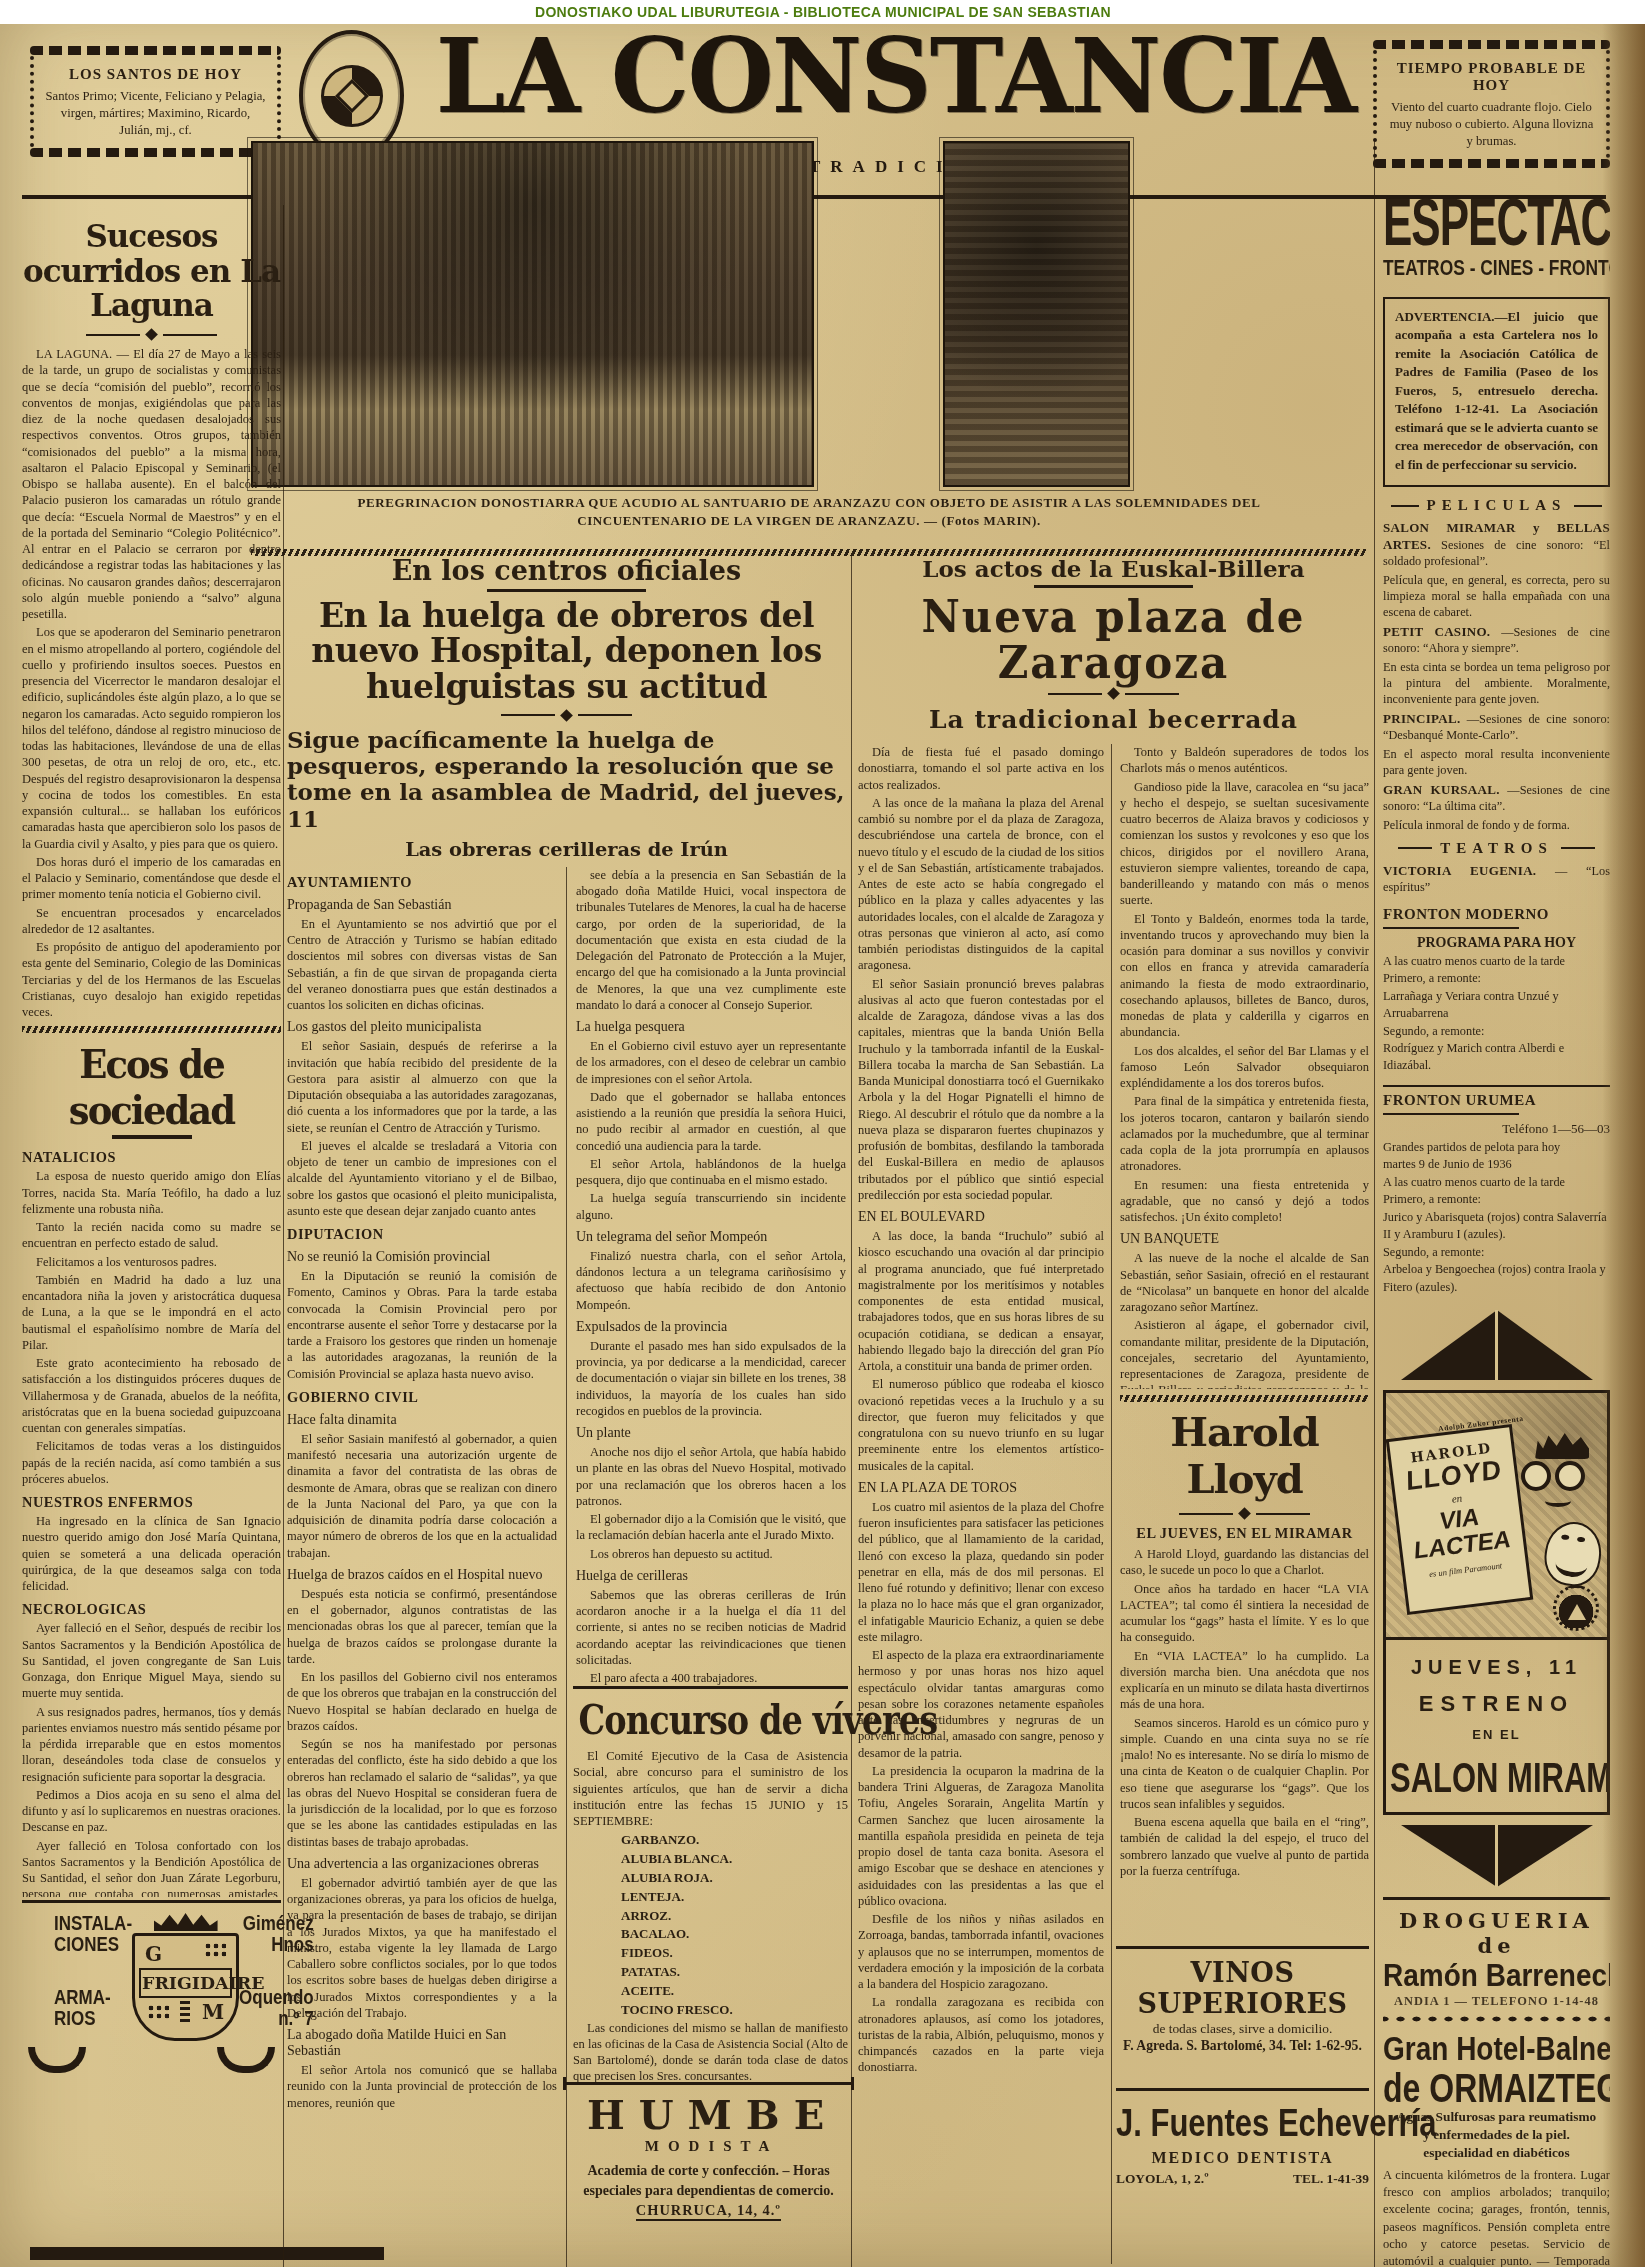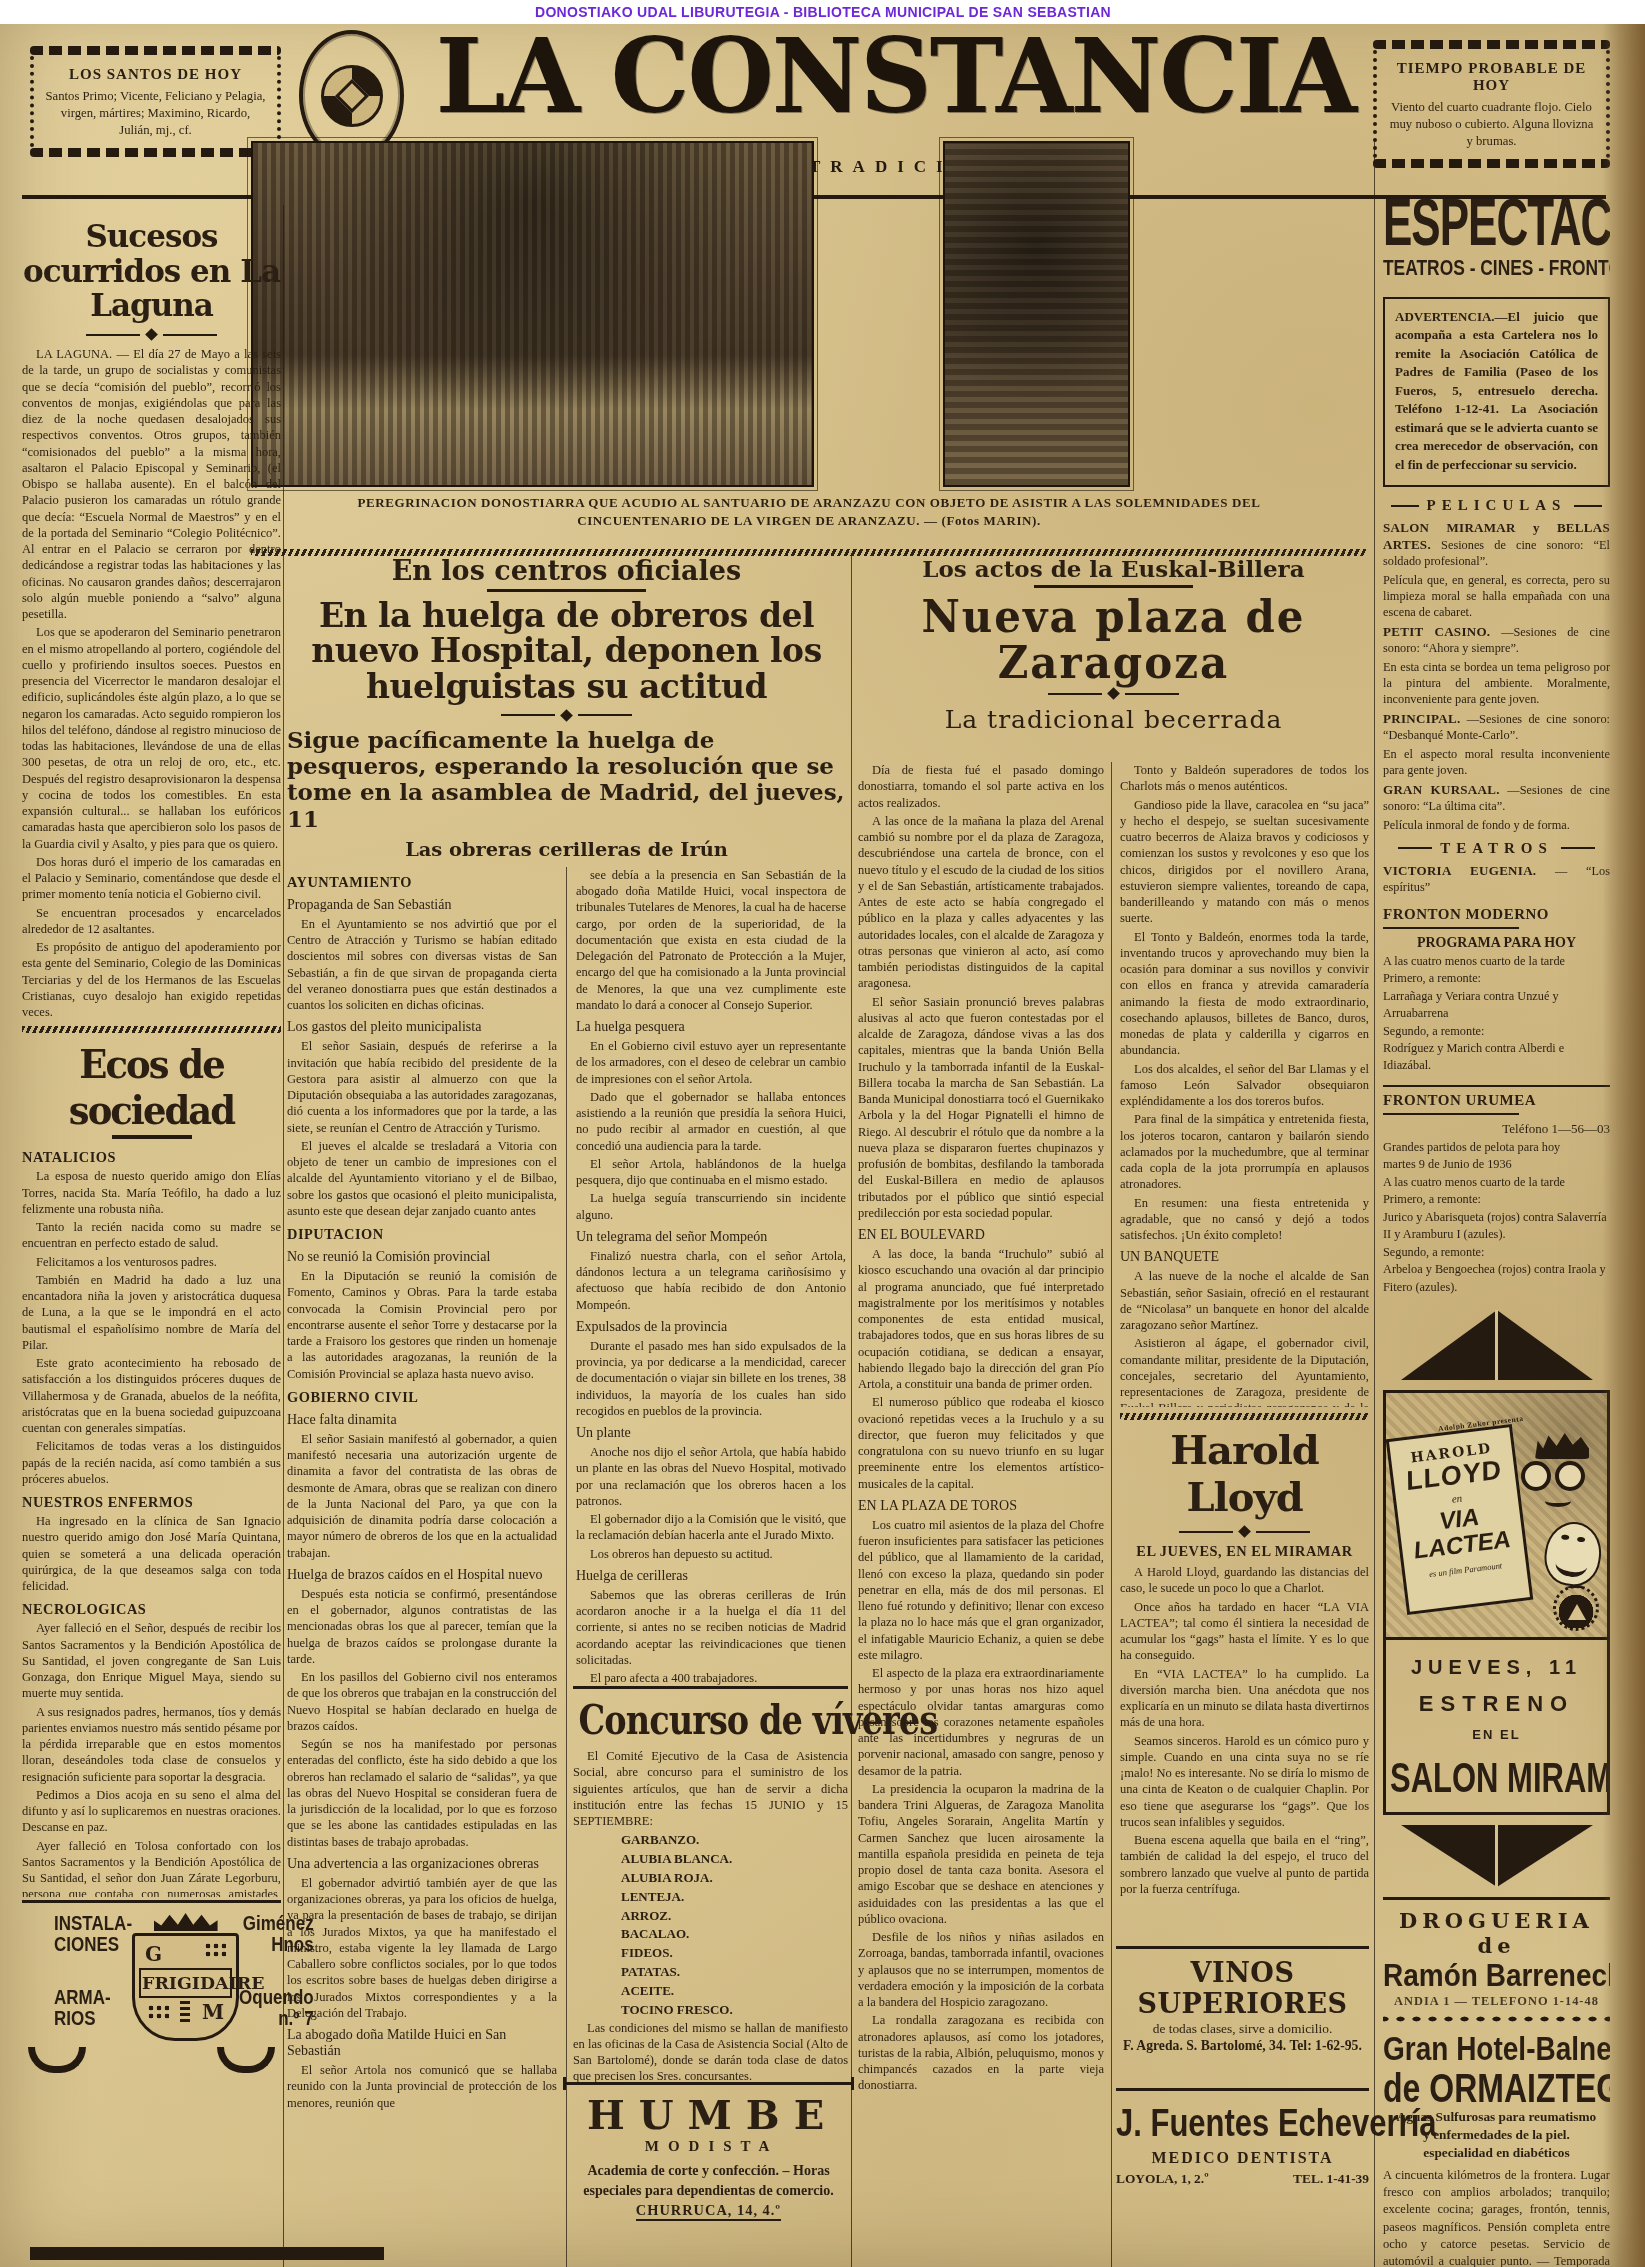--- a/index.html
+++ b/index.html
@@ -12,21 +12,21 @@
       radial-gradient(circle at 80% 18%, rgba(150,110,50,.18), transparent 35%),
       radial-gradient(circle at 30% 70%, rgba(255,240,190,.15), transparent 40%),
       radial-gradient(circle at 92% 60%, rgba(140,100,45,.22), transparent 30%),
       radial-gradient(circle at 55% 95%, rgba(150,115,55,.15), transparent 35%);
     font-family:"Liberation Serif", serif; color:#2a1f12;
     box-shadow: inset 0 0 80px rgba(90,65,25,.35);
   }
   .spine { position:absolute; right:0; top:22px; bottom:0; width:44px; z-index:6;
     background:linear-gradient(90deg, rgba(120,90,45,0) 0%, rgba(125,95,50,.45) 40%, #7c5c30 100%); }
   .scan-banner { position:absolute; top:0; left:0; width:100%; height:24px; background:#ffffff;
-    color:#6d28d9; font-family:"Liberation Sans", sans-serif; font-size:14px; font-weight:600;
+    color:#4d7c0f; font-family:"Liberation Sans", sans-serif; font-size:14px; font-weight:600;
     text-align:center; line-height:24px; z-index:10; letter-spacing:0.3px; }
 
   
   .masthead { position:absolute; top:24px; left:0; width:100%; height:171px; }
   .dash-box { position:absolute; border-left:4px dotted #241a10; border-right:4px dotted #241a10; padding:10px 10px 8px; }
   .dash-box::before, .dash-box::after { content:""; position:absolute; left:-4px; right:-4px; height:9px;
     background:repeating-linear-gradient(90deg, #241a10 0 13px, transparent 13px 19px); border-radius:4px; }
   .dash-box::before { top:-10px; } .dash-box::after { bottom:-10px; }
   .santos { left:30px; top:32px; width:251px; }
   .tiempo { left:1373px; top:26px; width:237px; }
@@ -92,21 +92,21 @@
   .kicker { font-family:"DejaVu Serif", serif; font-weight:bold; text-align:center; position:relative; }
   .group-a .kicker { font-size:27px; margin-bottom:6px; }
   .group-b .kicker { font-size:23px; margin-bottom:4px; }
   .kicker::after { content:""; display:block; width:159px; height:3px; background:#241a10; margin:3px auto 0; }
   .headline-a { font-family:"DejaVu Serif", serif; font-weight:bold; font-size:33px; line-height:1.07;
     text-align:center; letter-spacing:-0.5px; margin-top:4px; }
   .headline-b { font-family:"DejaVu Serif", serif; font-weight:bold; font-size:42px; line-height:1.05;
     text-align:center; letter-spacing:2px; margin-top:6px; transform:scaleY(1.05); transform-origin:top center; }
   .deck-a { font-family:"DejaVu Serif", serif; font-weight:bold; font-size:23px; line-height:1.14; text-align:left; margin:4px 0 6px; }
   .subdeck-a { font-family:"DejaVu Serif", serif; font-weight:bold; font-size:19.4px; text-align:center; margin-bottom:6px; }
-  .deck-b { font-family:"DejaVu Serif", serif; font-weight:normal; font-size:25px; letter-spacing:1px; text-align:center; margin:6px 0 28px; }
+  .deck-b { font-family:"DejaVu Serif", serif; font-weight:bold; font-size:25px; letter-spacing:1px; text-align:center; margin:6px 0 10px; }
   .cols-row { display:flex; }
   .colA { flex:0 0 280px; padding-right:9px; border-right:1px solid rgba(40,28,14,.75); height:1428px; overflow:hidden; }
   .colB { flex:1; padding-left:9px; height:1122px; overflow:hidden; }
   .colC { flex:0 0 254px; padding-right:7px; border-right:1px solid rgba(40,28,14,.75); height:1520px; overflow:hidden; }
   .colD { flex:1; padding-left:8px; height:1194px; overflow:hidden; }
   .colD-body { height:645px; overflow:hidden; }
 
   
   .concurso { position:absolute; left:573px; top:1686px; width:275px; border-top:3px solid #241a10; padding-top:6px; }
   .concurso-title { font-family:"DejaVu Serif", serif; font-weight:bold; font-size:35px; text-align:center;

